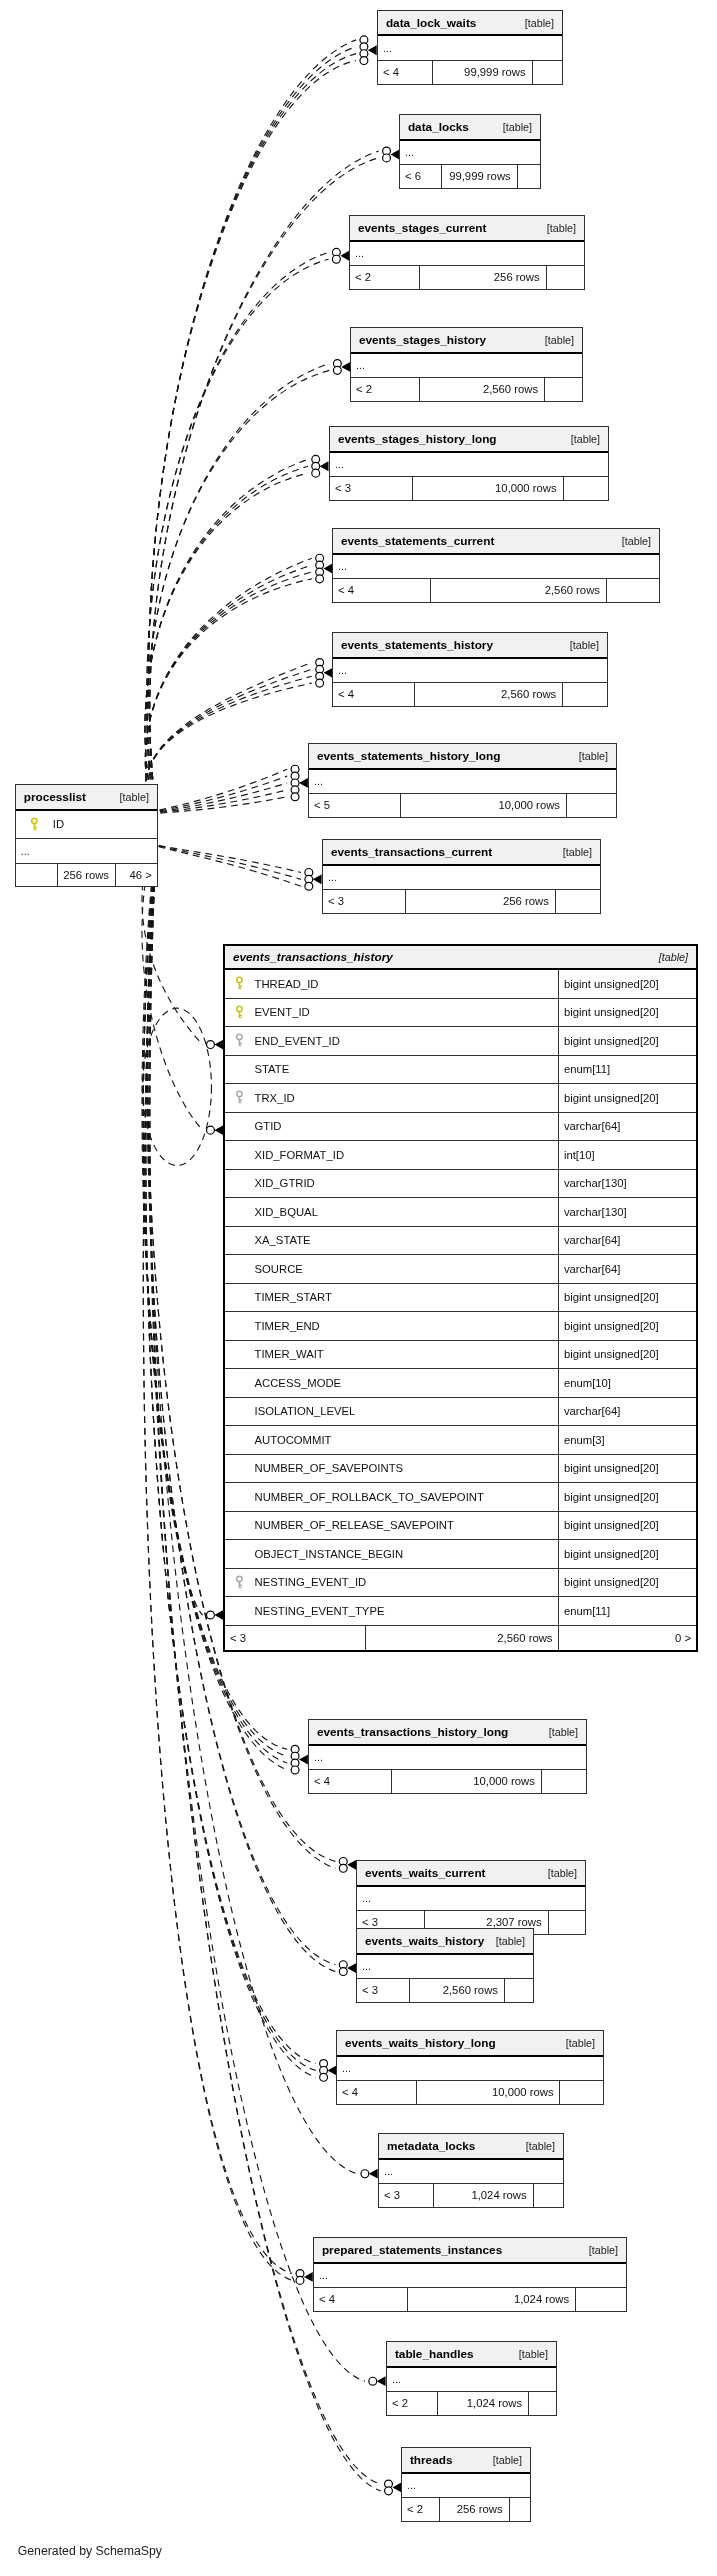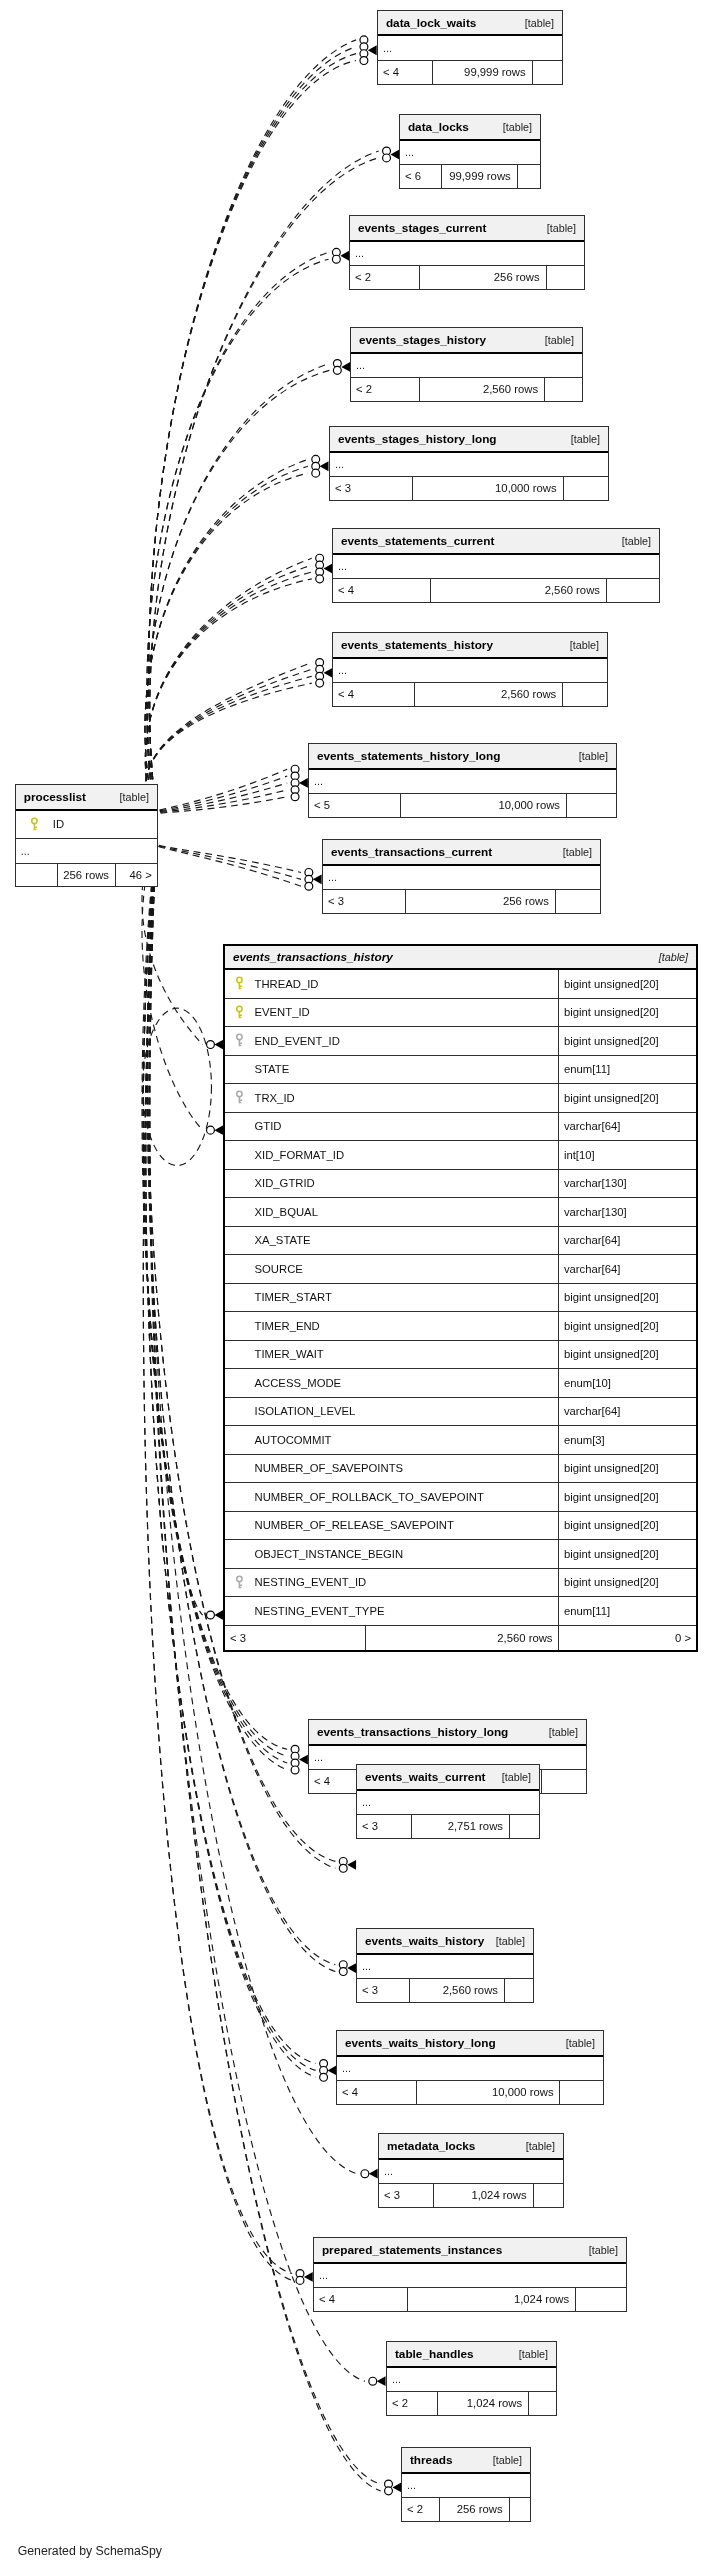--- a/index.html
+++ b/index.html
@@ -447,29 +447,29 @@
         <span class="nm">events_transactions_history_long</span>
         <span class="tag">[table]</span>
       </div>
       <div class="dots">...</div>
       <div class="ftr">
         <span class="fl">&lt; 4</span>
         <span class="fc">10,000 rows</span>
         <span class="fr"></span>
       </div>
     </div>
-    <div class="tbl" style="left: 356px; top: 1764px; width: 184px;">
+    <div class="tbl" style="left: 356px; top: 1860px; width: 230px;">
       <div class="hdr">
         <span class="nm">events_waits_current</span>
         <span class="tag">[table]</span>
       </div>
       <div class="dots">...</div>
       <div class="ftr">
         <span class="fl">&lt; 3</span>
-        <span class="fc">2,751 rows</span>
+        <span class="fc">2,307 rows</span>
         <span class="fr"></span>
       </div>
     </div>
     <div class="tbl" style="left: 356px; top: 1928px; width: 178px;">
       <div class="hdr">
         <span class="nm">events_waits_history</span>
         <span class="tag">[table]</span>
       </div>
       <div class="dots">...</div>
       <div class="ftr">

